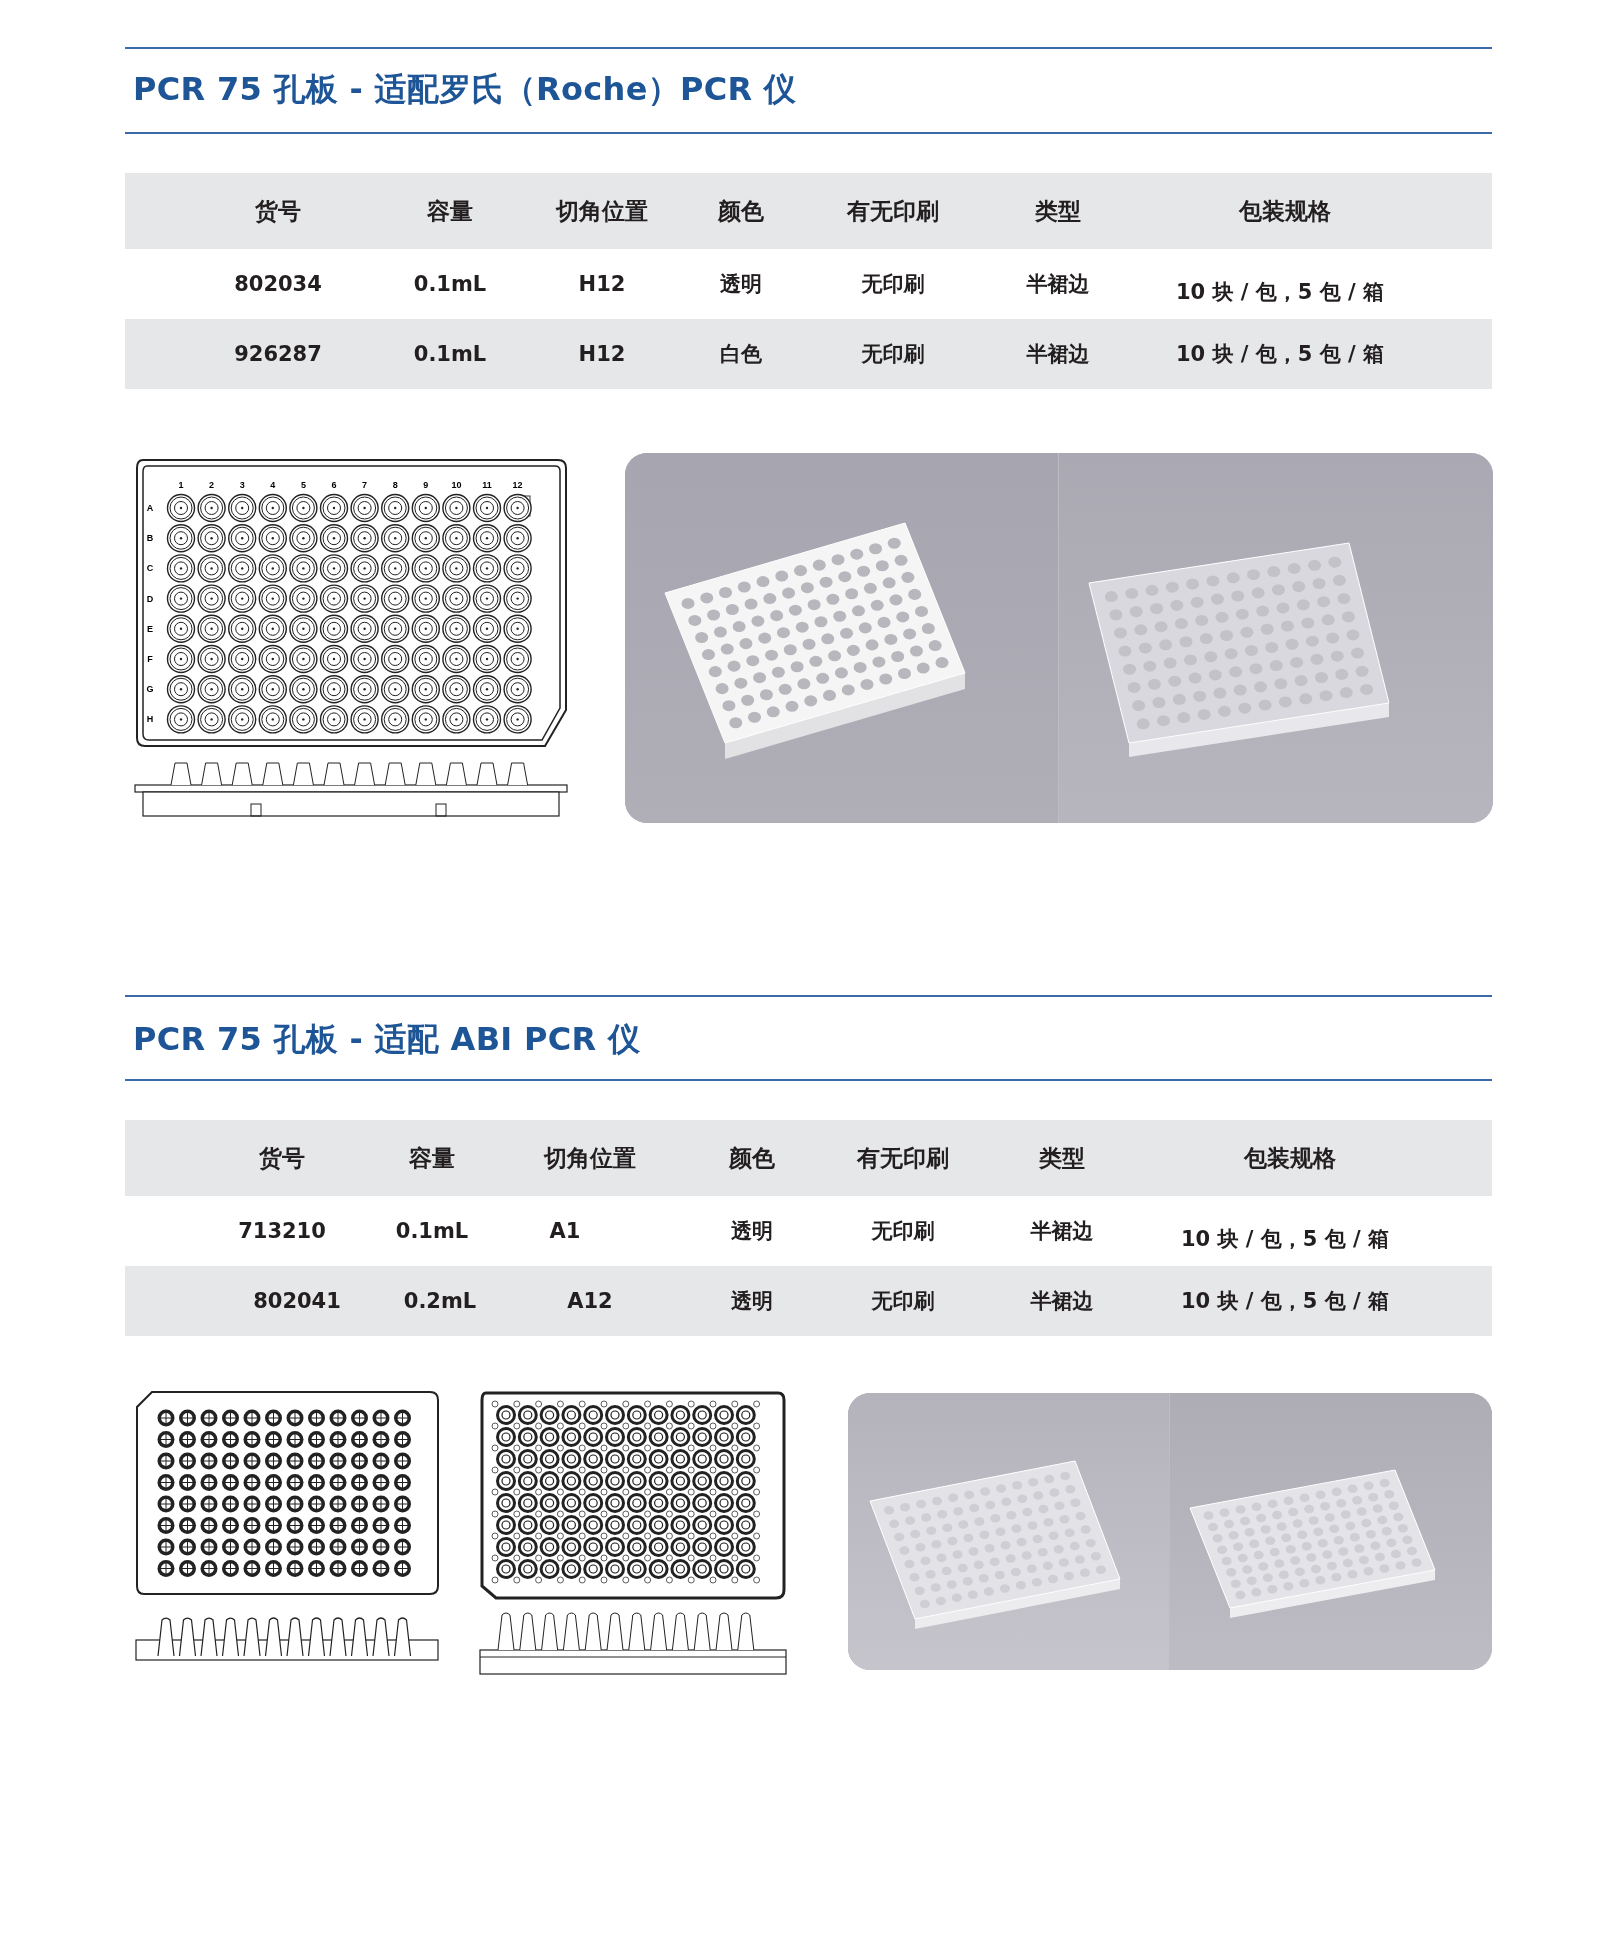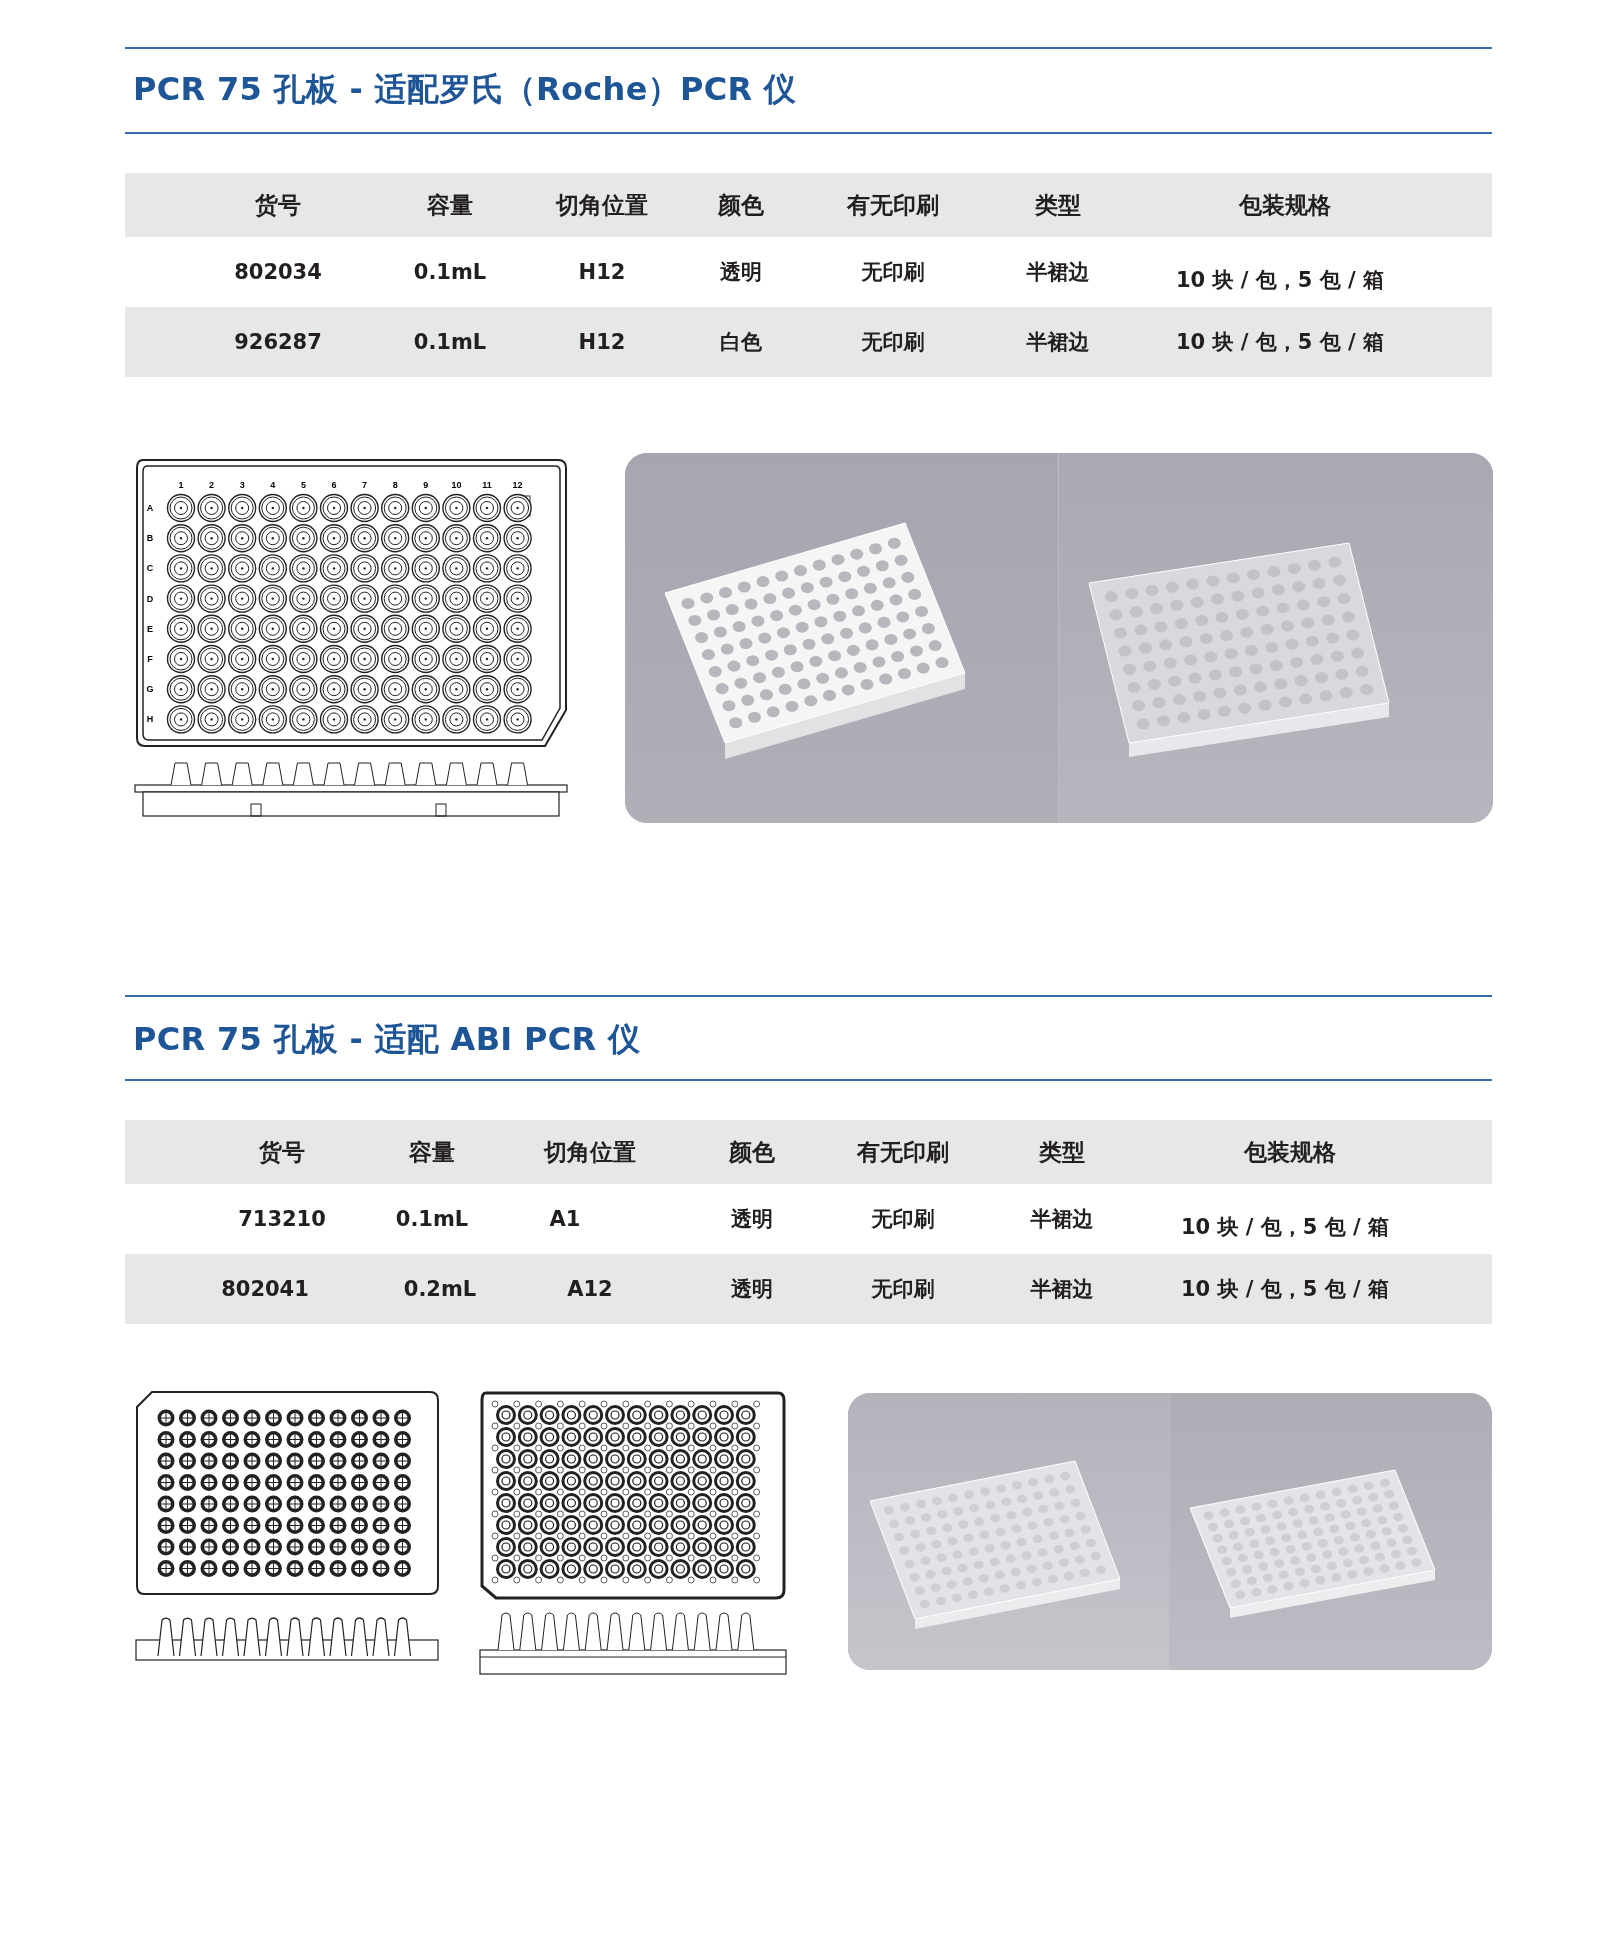--- a/index.html
+++ b/index.html
@@ -3,21 +3,21 @@
 <meta charset="utf-8">
 <style>
   html, body { margin:0; padding:0; background:#ffffff; }
   body { width:1606px; height:1957px; position:relative; overflow:hidden;
          font-family:"DejaVu Sans", "Liberation Sans", sans-serif; color:#231f20; }
   .section { position:absolute; left:125px; width:1367px; }
   .rule { position:absolute; left:0; width:1367px; height:2px; background:#3a6aa8; }
   .title { position:absolute; left:8px; font-size:32px; font-weight:bold; color:#1e5596; white-space:nowrap; letter-spacing:0.3px; }
   .spec-table { position:absolute; left:0; width:1367px; }
   .tr { position:relative; width:1367px; }
-  .tr.head { height:64px; background:#e6e7e8; }
+  .tr.head { height:76px; background:#e6e7e8; }
   .tr.row { height:70px; }
   .tr.row.alt { background:#e6e7e8; }
   .cell { position:absolute; top:0; height:100%; display:flex; align-items:center; justify-content:center; transform:translateX(-50%); white-space:nowrap;font-weight:bold; }
   .tr.head .cell { font-size:23px; font-weight:bold; color:#231f20; }
   .tr.row .cell { font-size:21px; color:#231f20; }
   .tr.row .cell.pack { padding-top:8px; }
   .drawing { position:absolute; }
   .photo-panel { position:absolute; border-radius:22px; overflow:hidden; background:#a9a8b3; display:flex; }
   .photo { position:relative; height:100%; }
   .photo + .photo { border-left:1px solid #bdbcc5; }
@@ -717,21 +717,21 @@
     <div class="tr row">
       <div class="cell" style="left:157px">713210</div>
       <div class="cell" style="left:307px">0.1mL</div>
       <div class="cell" style="left:440px">A1</div>
       <div class="cell" style="left:627px">透明</div>
       <div class="cell" style="left:778px">无印刷</div>
       <div class="cell" style="left:937px">半裙边</div>
       <div class="cell pack" style="left:1160px">10 块 / 包，5 包 / 箱</div>
     </div>
     <div class="tr row alt">
-      <div class="cell" style="left:140px">802041</div>
+      <div class="cell" style="left:172px">802041</div>
       <div class="cell" style="left:315px">0.2mL</div>
       <div class="cell" style="left:465px">A12</div>
       <div class="cell" style="left:627px">透明</div>
       <div class="cell" style="left:778px">无印刷</div>
       <div class="cell" style="left:937px">半裙边</div>
       <div class="cell" style="left:1160px">10 块 / 包，5 包 / 箱</div>
     </div>
   </div>
 </div>
 

